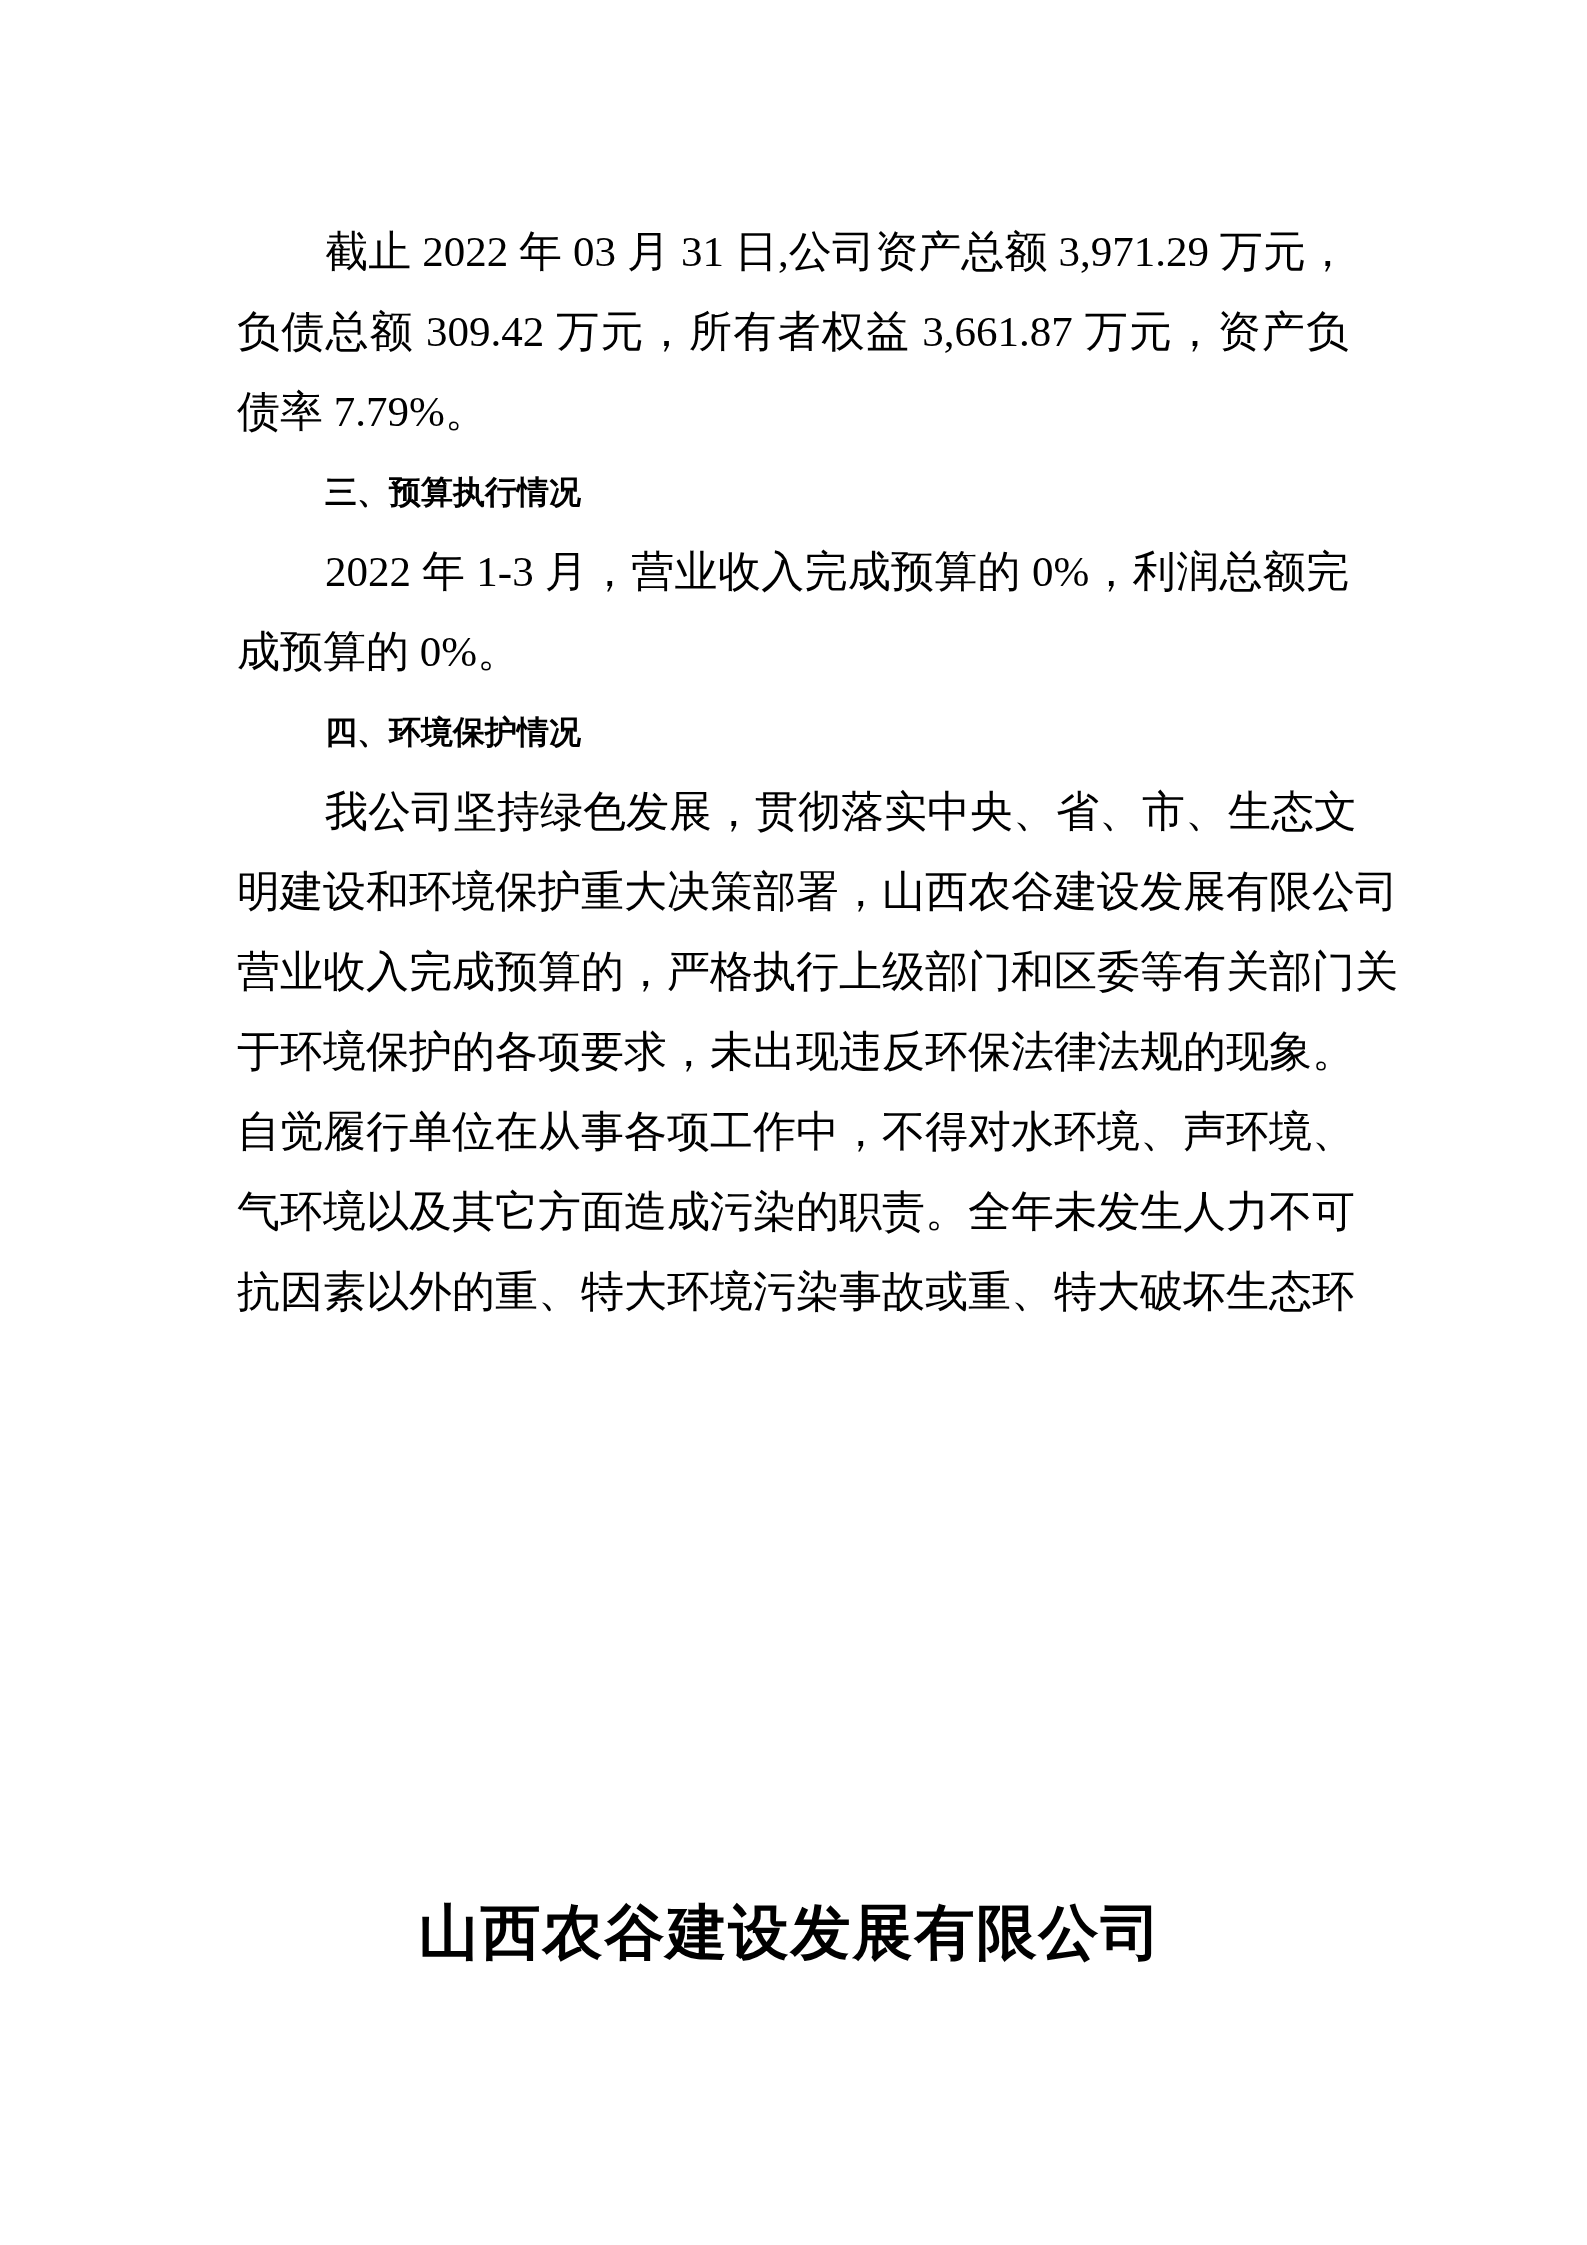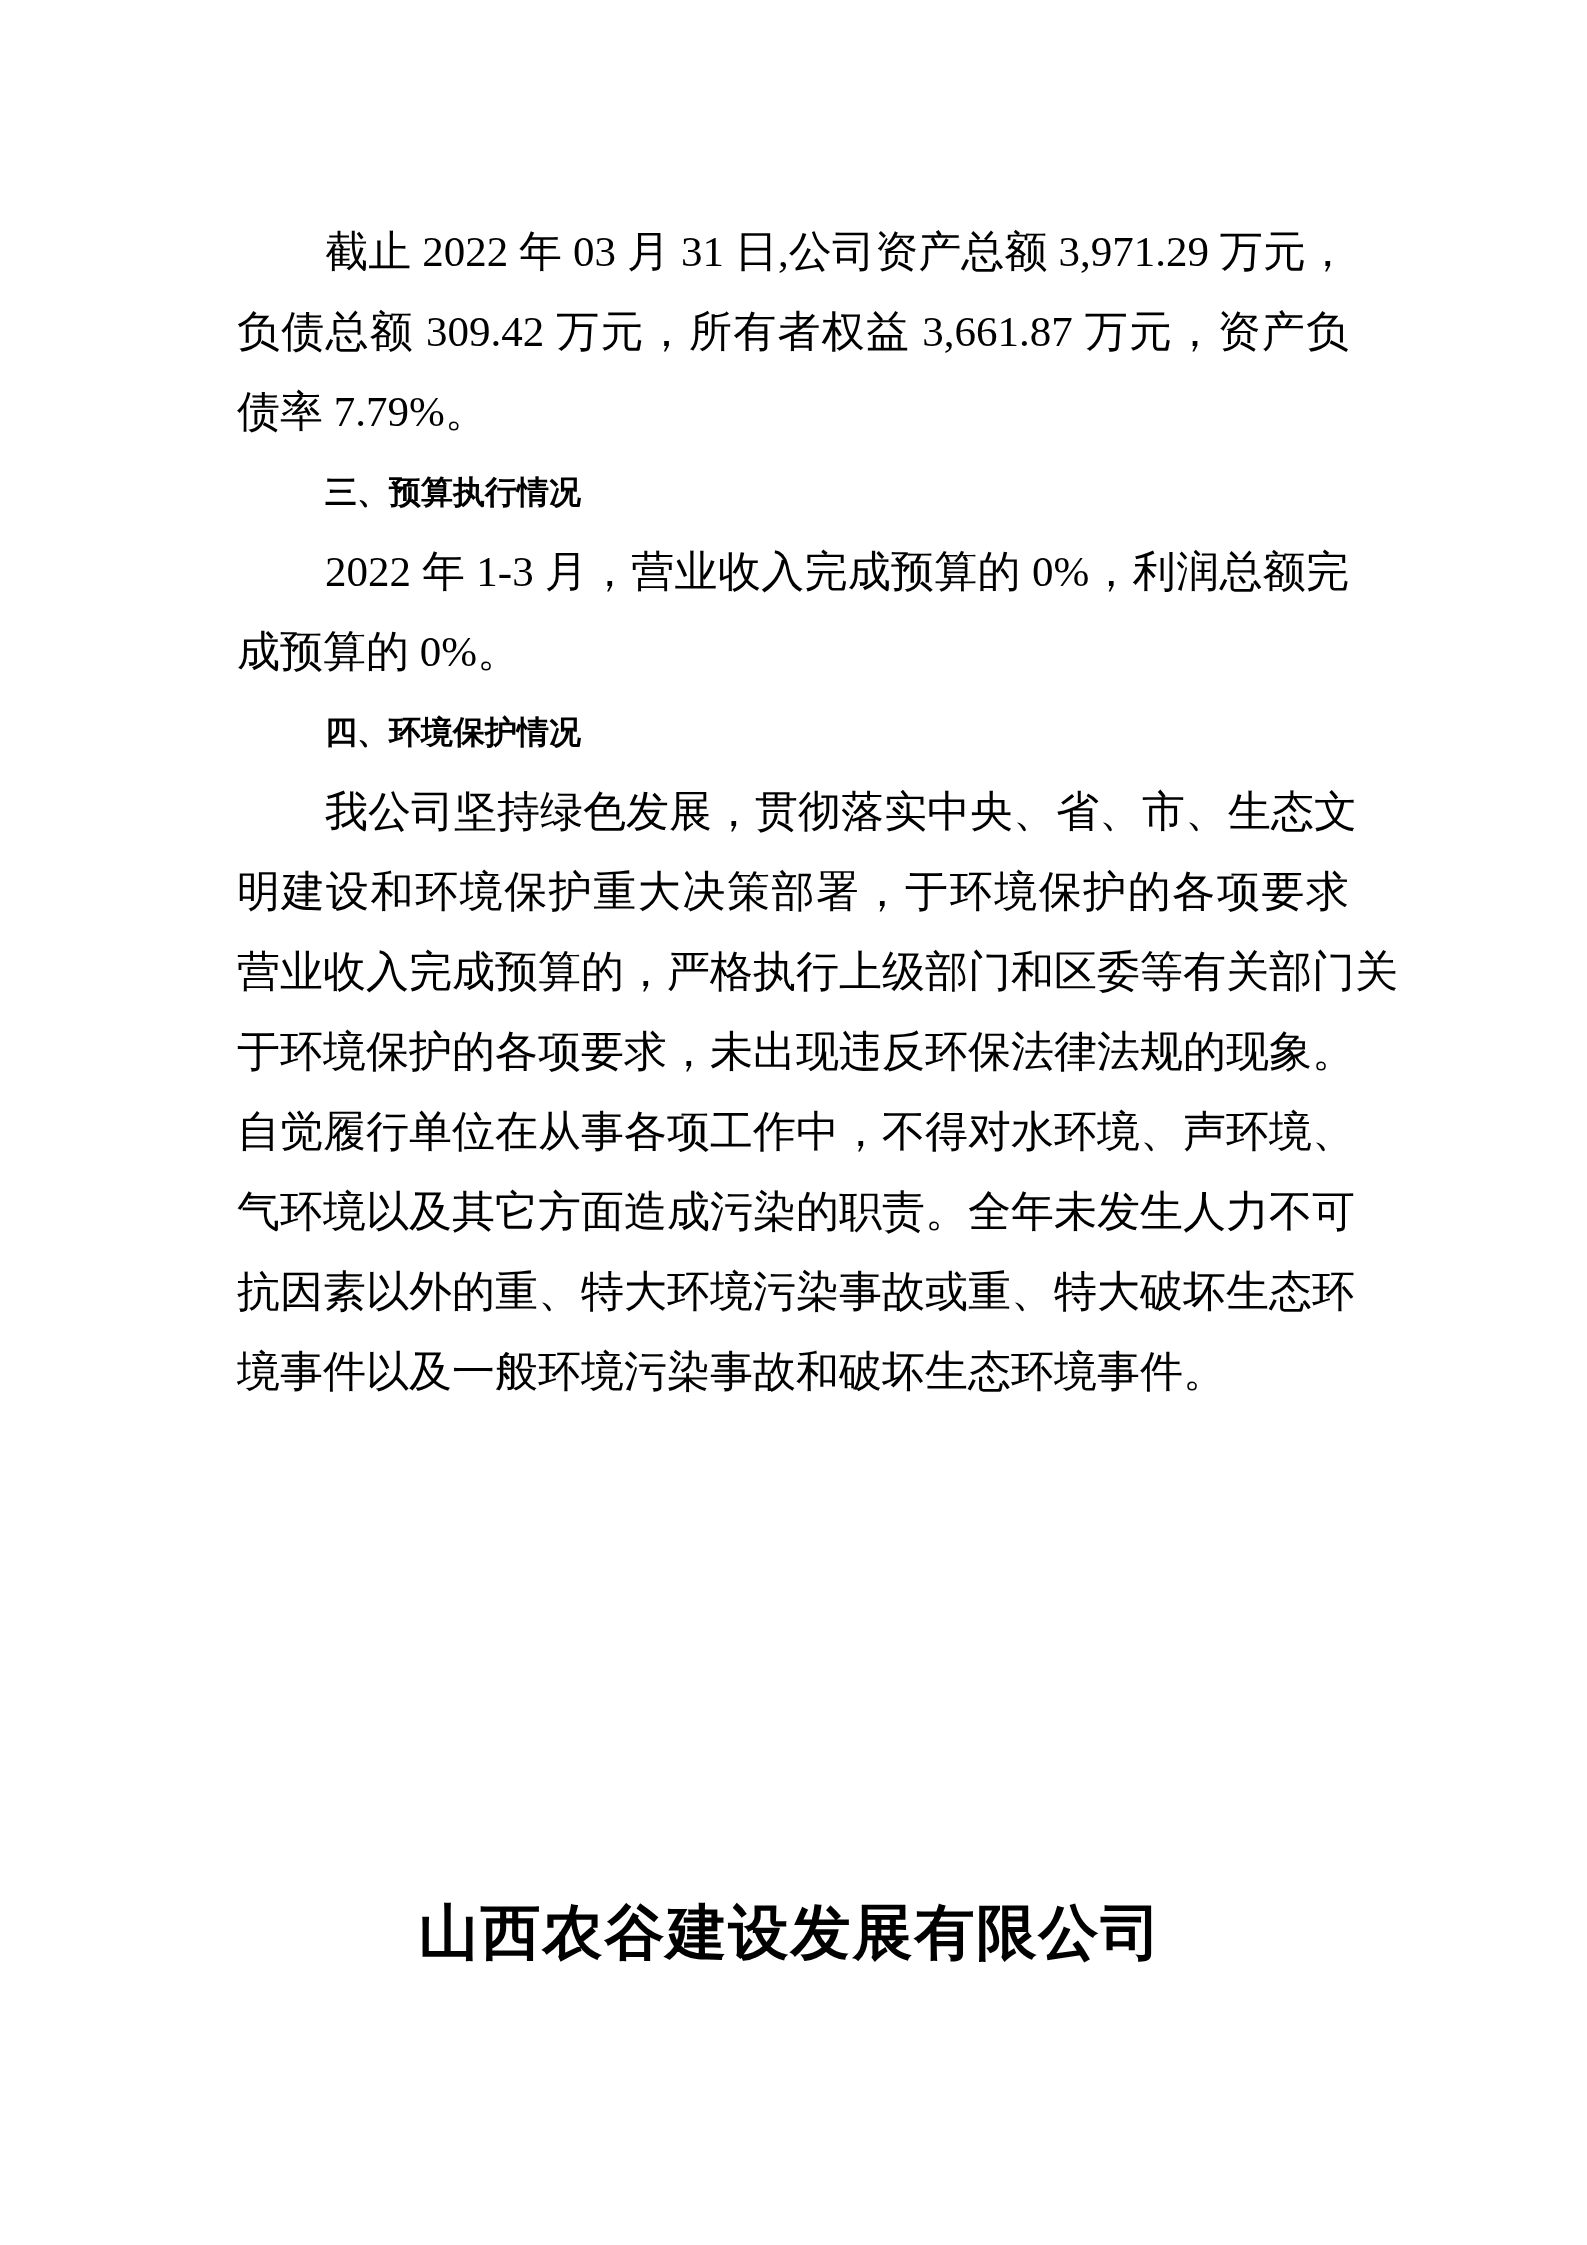--- a/index.html
+++ b/index.html
@@ -69,22 +69,21 @@
 <div class="page">
   <div class="doc-body" id="doc-body">
       <div class="line indent">截止 2022 年 03 月 31 日,公司资产总额 3,971.29 万元，</div>
       <div class="line">负债总额 309.42 万元，所有者权益 3,661.87 万元，资产负</div>
       <div class="line end">债率 7.79%。</div>
       <div class="heading">三、预算执行情况</div>
       <div class="line indent">2022 年 1-3 月，营业收入完成预算的 0%，利润总额完</div>
       <div class="line end">成预算的 0%。</div>
       <div class="heading">四、环境保护情况</div>
       <div class="line indent">我公司坚持绿色发展，贯彻落实中央、省、市、生态文</div>
-      <div class="line">明建设和环境保护重大决策部署，于环境保护的各项要求</div>
+      <div class="line">明建设和环境保护重大决策部署，山西农谷建设发展有限公司</div>
       <div class="line">营业收入完成预算的，严格执行上级部门和区委等有关部门关</div>
       <div class="line">于环境保护的各项要求，未出现违反环保法律法规的现象。</div>
       <div class="line">自觉履行单位在从事各项工作中，不得对水环境、声环境、</div>
       <div class="line">气环境以及其它方面造成污染的职责。全年未发生人力不可</div>
       <div class="line">抗因素以外的重、特大环境污染事故或重、特大破坏生态环</div>
-      <div class="line end">境事件以及一般环境污染事故和破坏生态环境事件。</div>
     </div>
   <div class="signature">山西农谷建设发展有限公司</div>
 </div>
 
 </body></html>

